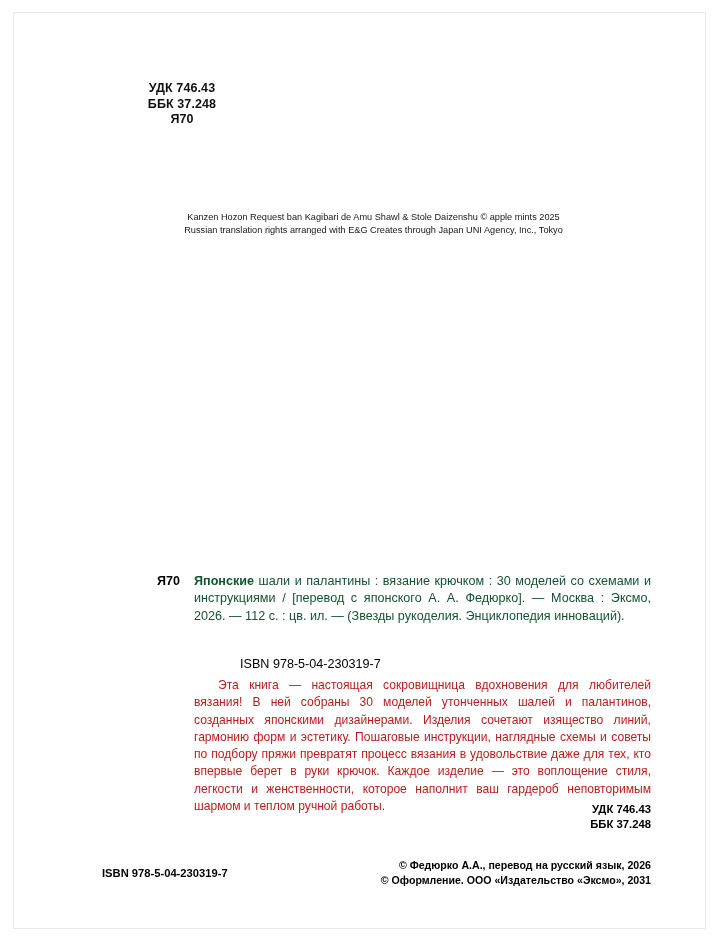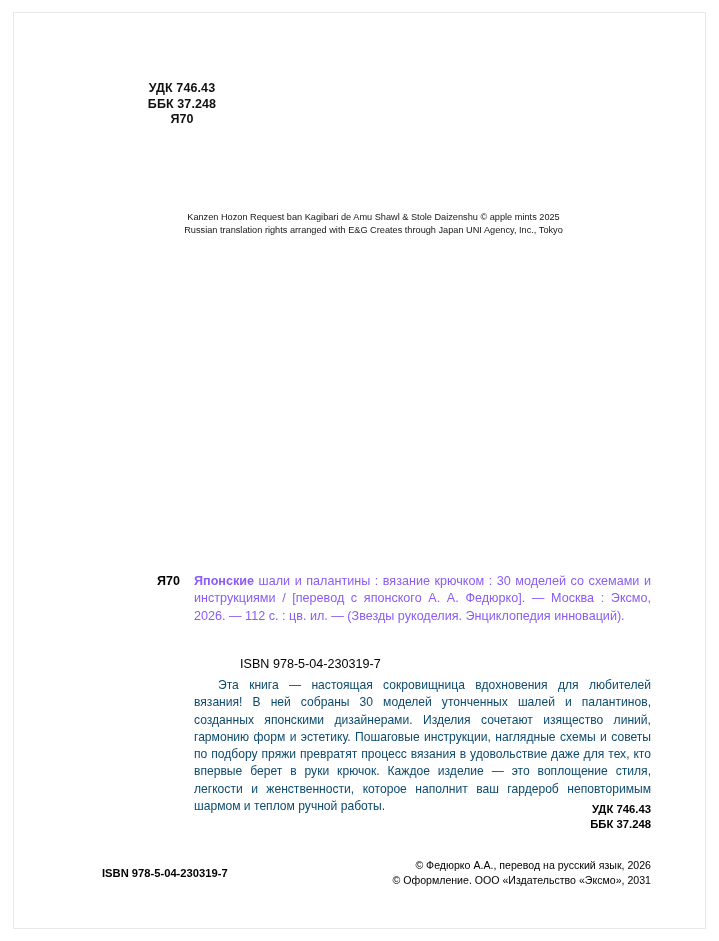--- a/index.html
+++ b/index.html
@@ -71,42 +71,42 @@
     font-size: 12.5px;
     font-weight: bold;
     line-height: 17.4px;
     padding-top: 0px;
   }
   .record-text {
     flex: 1 1 auto;
     font-size: 12.6px;
     line-height: 17.4px;
     text-align: justify;
-    color: #8b5cf6;
+    color: #14532d;
   }
   .record-text b { font-weight: bold; }
 
   .isbn-line {
     position: absolute;
     left: 226px;
     top: 643px;
     font-size: 12.6px;
     line-height: 17px;
   }
 
   .annotation {
     position: absolute;
     left: 180px;
     top: 664px;
     width: 457px;
     font-size: 12.1px;
     line-height: 17.3px;
     text-align: justify;
     text-indent: 24px;
-    color: #0c4a6e;
+    color: #b91c1c;
   }
 
   .codes-bottom {
     position: absolute;
     left: 437px;
     top: 789px;
     width: 200px;
     text-align: right;
     font-size: 11.3px;
     line-height: 14.6px;
@@ -114,21 +114,21 @@
   }
 
   .footer-right {
     position: absolute;
     left: 300px;
     top: 845px;
     width: 337px;
     text-align: right;
     font-size: 10.6px;
     line-height: 15px;
-    font-weight: normal;
+    font-weight: bold;
   }
 
   .footer-left {
     position: absolute;
     left: 88px;
     top: 853px;
     font-size: 11.2px;
     font-weight: bold;
     line-height: 15px;
     white-space: nowrap;

